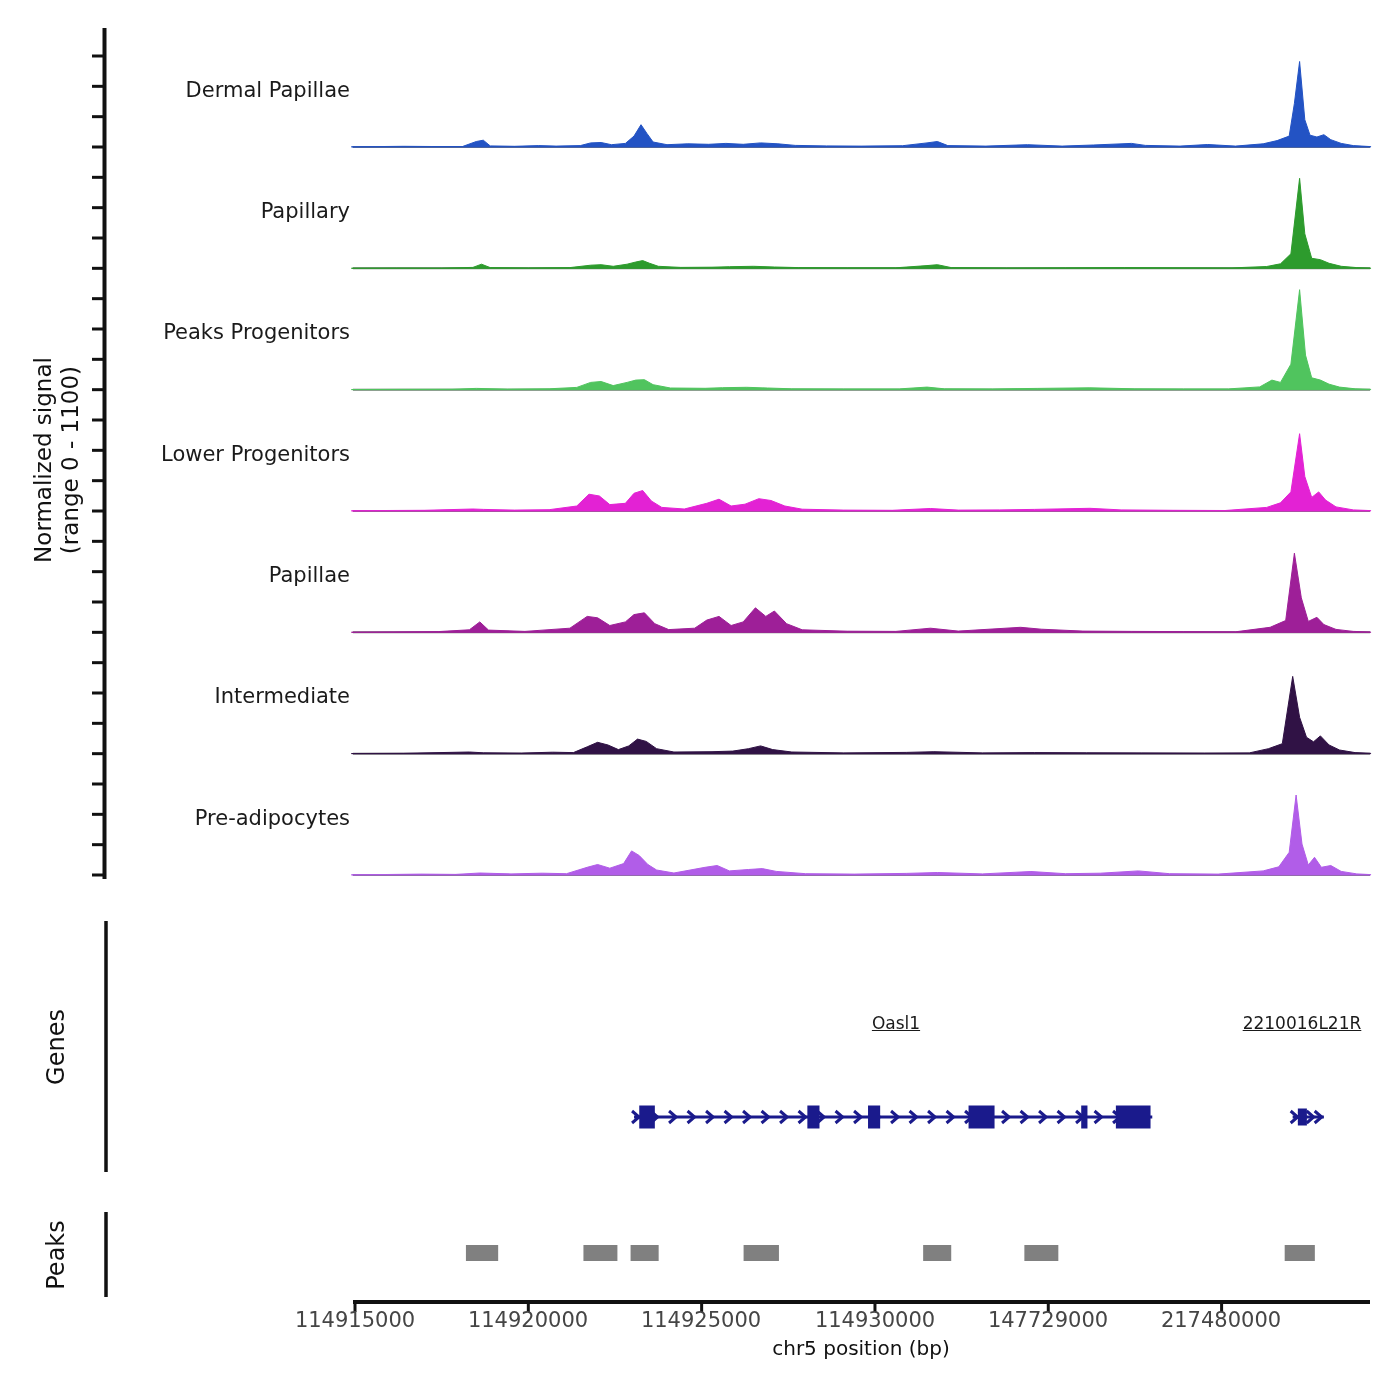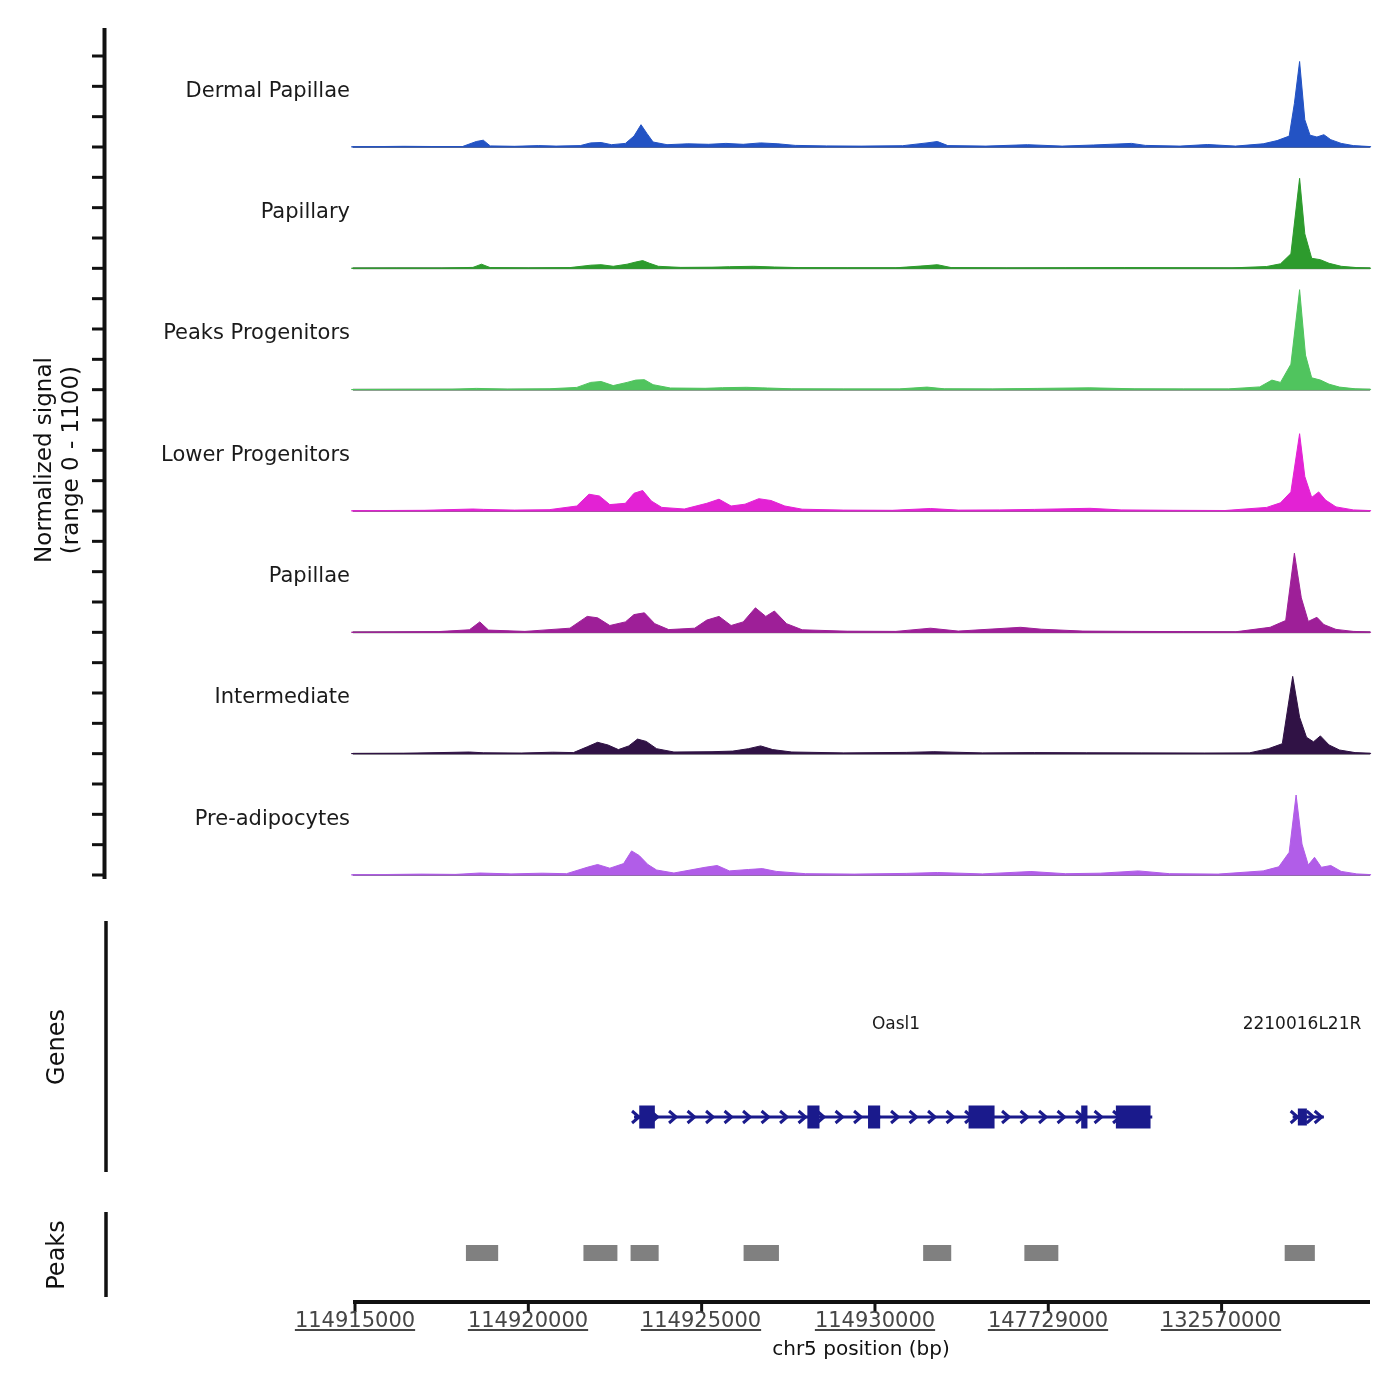--- a/index.html
+++ b/index.html
@@ -1,21 +1,21 @@
 <!DOCTYPE html>
 <html><head>
 <meta charset="utf-8">
 <style>
   html,body{margin:0;padding:0;background:#ffffff;}
   body{width:1400px;height:1400px;position:relative;font-family:"DejaVu Sans","Liberation Sans",sans-serif;overflow:hidden;}
   .abs{position:absolute;}
   .track-label{left:100px;width:250px;text-align:right;font-size:21px;color:#1a1a1a;}
   .rot{transform:rotate(-90deg);transform-origin:center;text-align:center;color:#111;}
-  .xtick{top:1308px;width:160px;text-align:center;font-size:21px;color:#454545;text-decoration:underline;}
-  .gene-label{top:1013px;text-align:center;font-size:17px;color:#1a1a1a;}
+  .xtick{top:1308px;width:160px;text-align:center;font-size:21px;color:#454545;}
+  .gene-label{top:1013px;text-align:center;font-size:17px;color:#1a1a1a;text-decoration:underline;}
   #canvas{position:absolute;left:0;top:0;}
 </style>
 </head>
 <body>
 
 <svg id="canvas" width="1400" height="1400">
     <line x1="104.5" y1="28" x2="104.5" y2="879" stroke="#111" stroke-width="4"></line>
     <line x1="92" y1="147" x2="104" y2="147" stroke="#111" stroke-width="3"></line>
     <line x1="92" y1="116.667" x2="104" y2="116.667" stroke="#111" stroke-width="3"></line>
     <line x1="92" y1="86.334" x2="104" y2="86.334" stroke="#111" stroke-width="3"></line>
@@ -134,15 +134,15 @@
 <div class="abs rot" style="left:-32px;top:1239px;width:180px;height:32px;font-size:24px;">Peaks</div>
 
 <div class="abs gene-label" style="left:796px;width:200px;">Oasl1</div>
 <div class="abs gene-label" style="left:1192px;width:220px;">2210016L21R</div>
 
 <div class="abs xtick" style="left:275px">114915000</div>
 <div class="abs xtick" style="left:448px">114920000</div>
 <div class="abs xtick" style="left:621px">114925000</div>
 <div class="abs xtick" style="left:795px">114930000</div>
 <div class="abs xtick" style="left:968px">147729000</div>
-<div class="abs xtick" style="left:1141px">132570000</div>
+<div class="abs xtick" style="left:1141px">217480000</div>
 
 <div class="abs" style="left:661px;top:1336px;width:400px;text-align:center;font-size:20px;color:#111;">chr5 position (bp)</div>
 
 </body></html>

